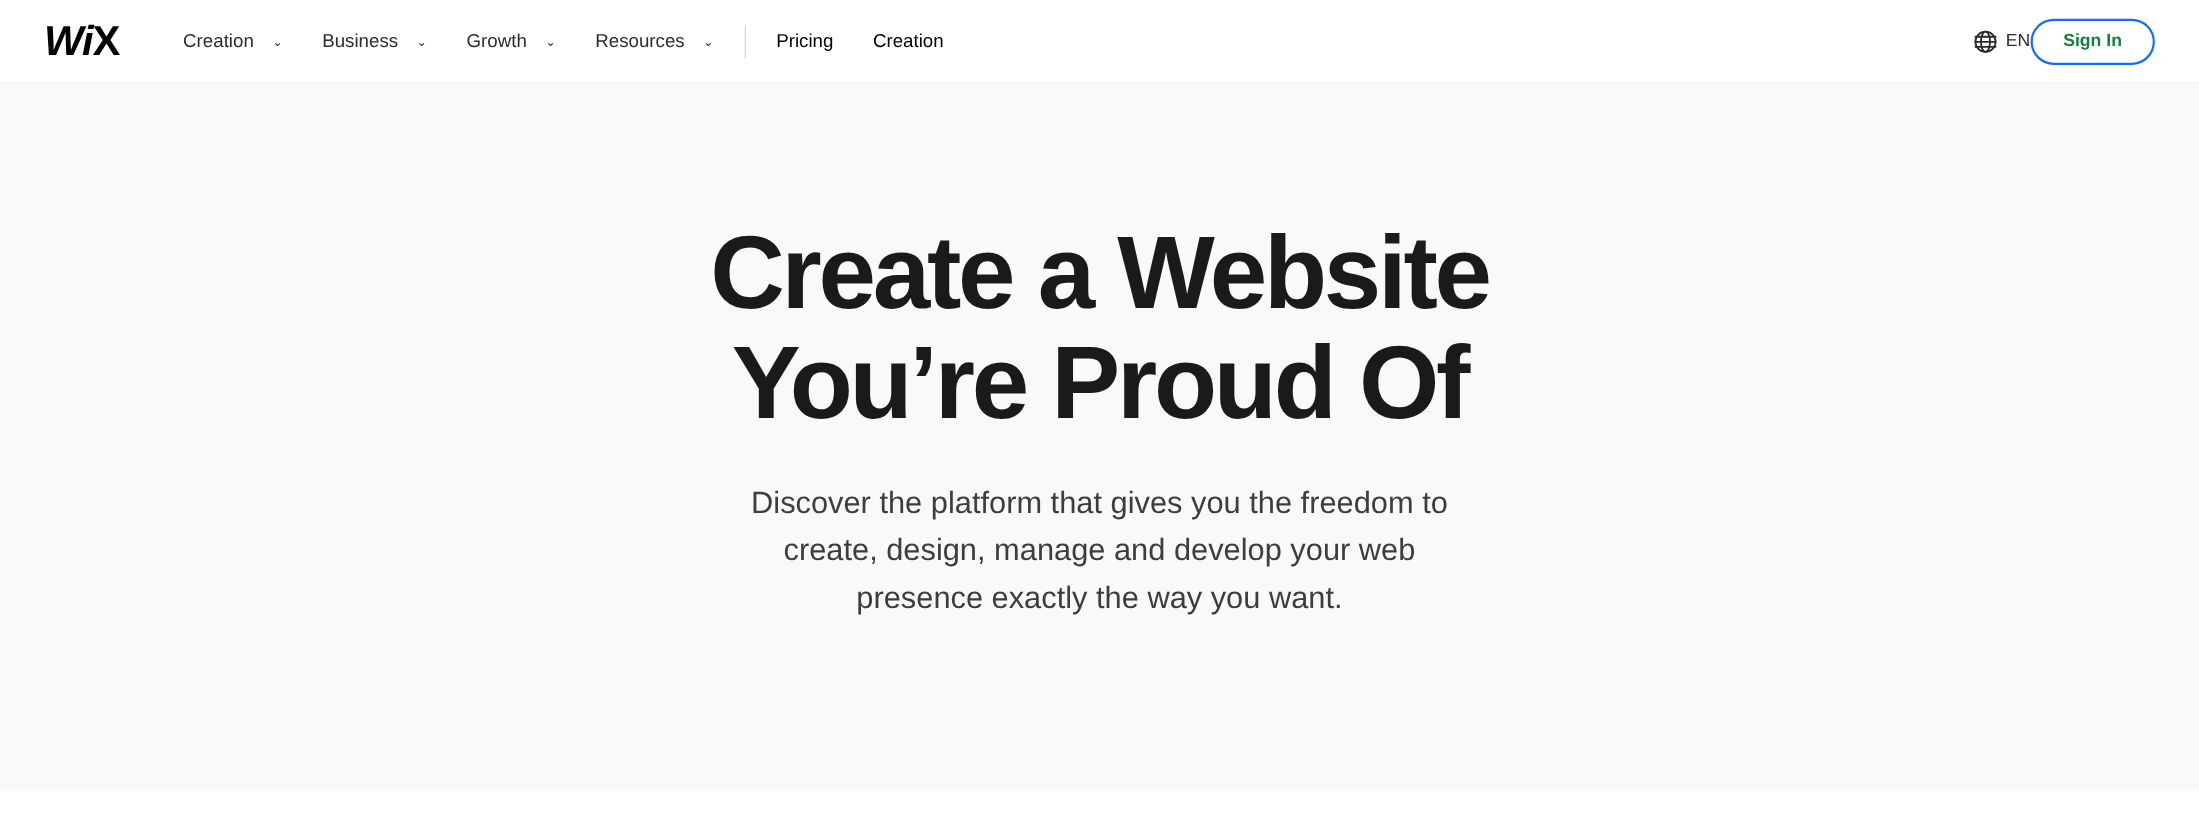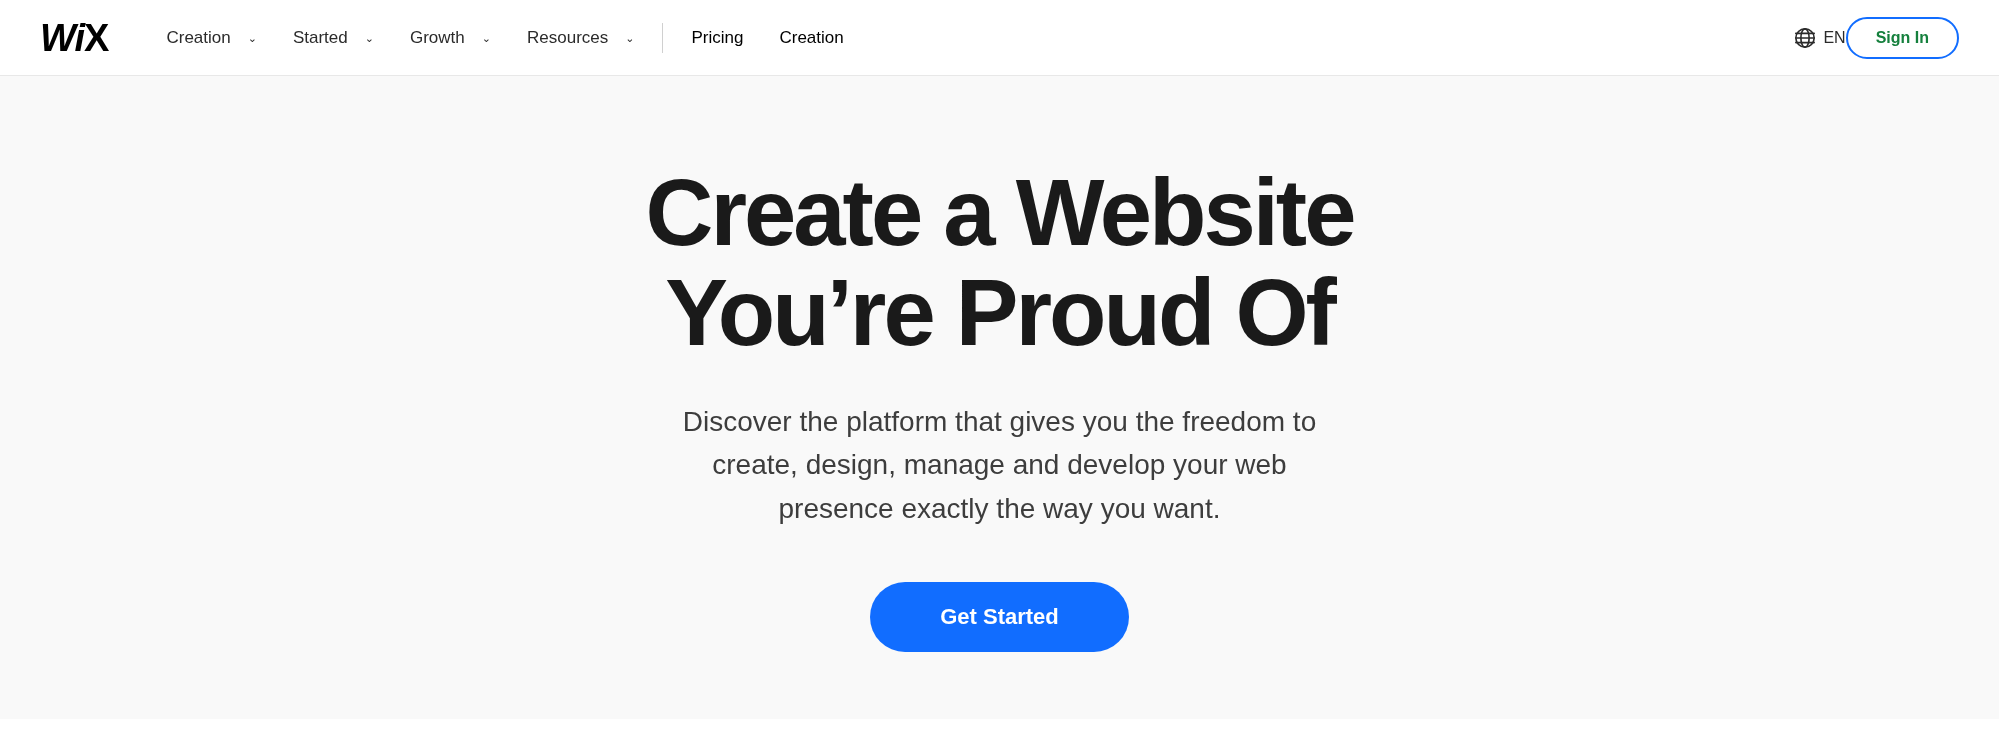--- a/index.html
+++ b/index.html
@@ -182,21 +182,21 @@
     </span>
   </div>
 
   <div class="navbar-nav">
 
     <div class="nav-item">
       <span>Creation</span>
       <span class="nav-chevron">⌄</span>
     </div>
     <div class="nav-item">
-      <span>Started</span>
+      <span>Business</span>
       <span class="nav-chevron">⌄</span>
     </div>
     <div class="nav-item">
       <span>Growth</span>
       <span class="nav-chevron">⌄</span>
     </div>
     <div class="nav-item">
       <span>Resources</span>
       <span class="nav-chevron">⌄</span>
     </div>
@@ -225,14 +225,13 @@
     <button class="sign-in-btn">Sign In</button>
   </div>
 </nav>
 
 <section class="hero">
   <h1 class="hero-title">
     <span>Create a Website</span><br>
     <span>You’re Proud Of</span>
   </h1>
   <p class="hero-subtitle">Discover the platform that gives you the freedom to create, design, manage and develop your web presence exactly the way you want.</p>
-  <button class="hero-cta">Get Started</button>
 </section>
 
 </body></html>

